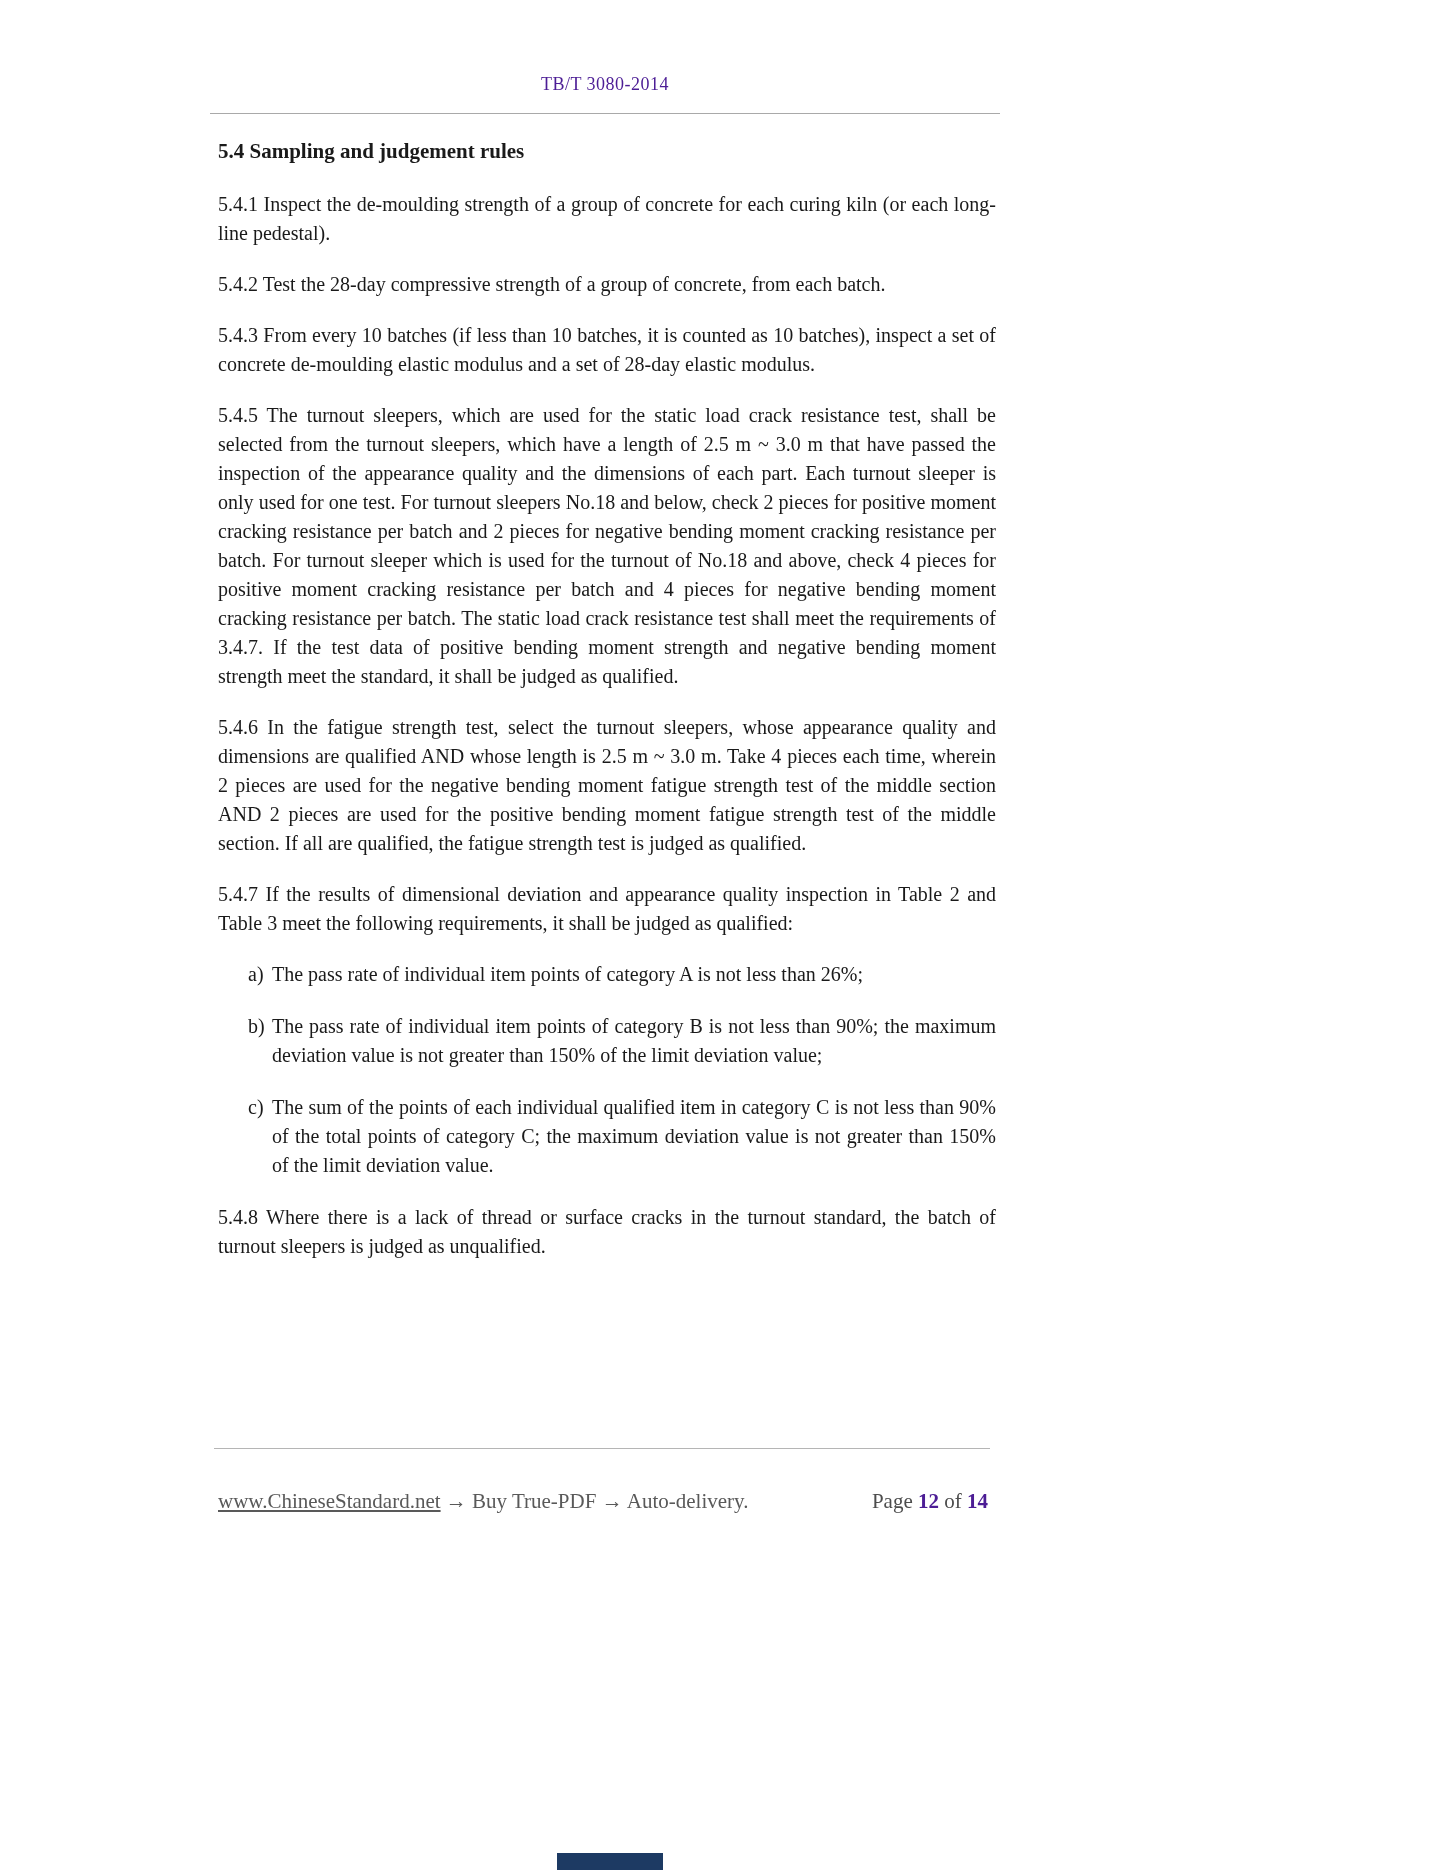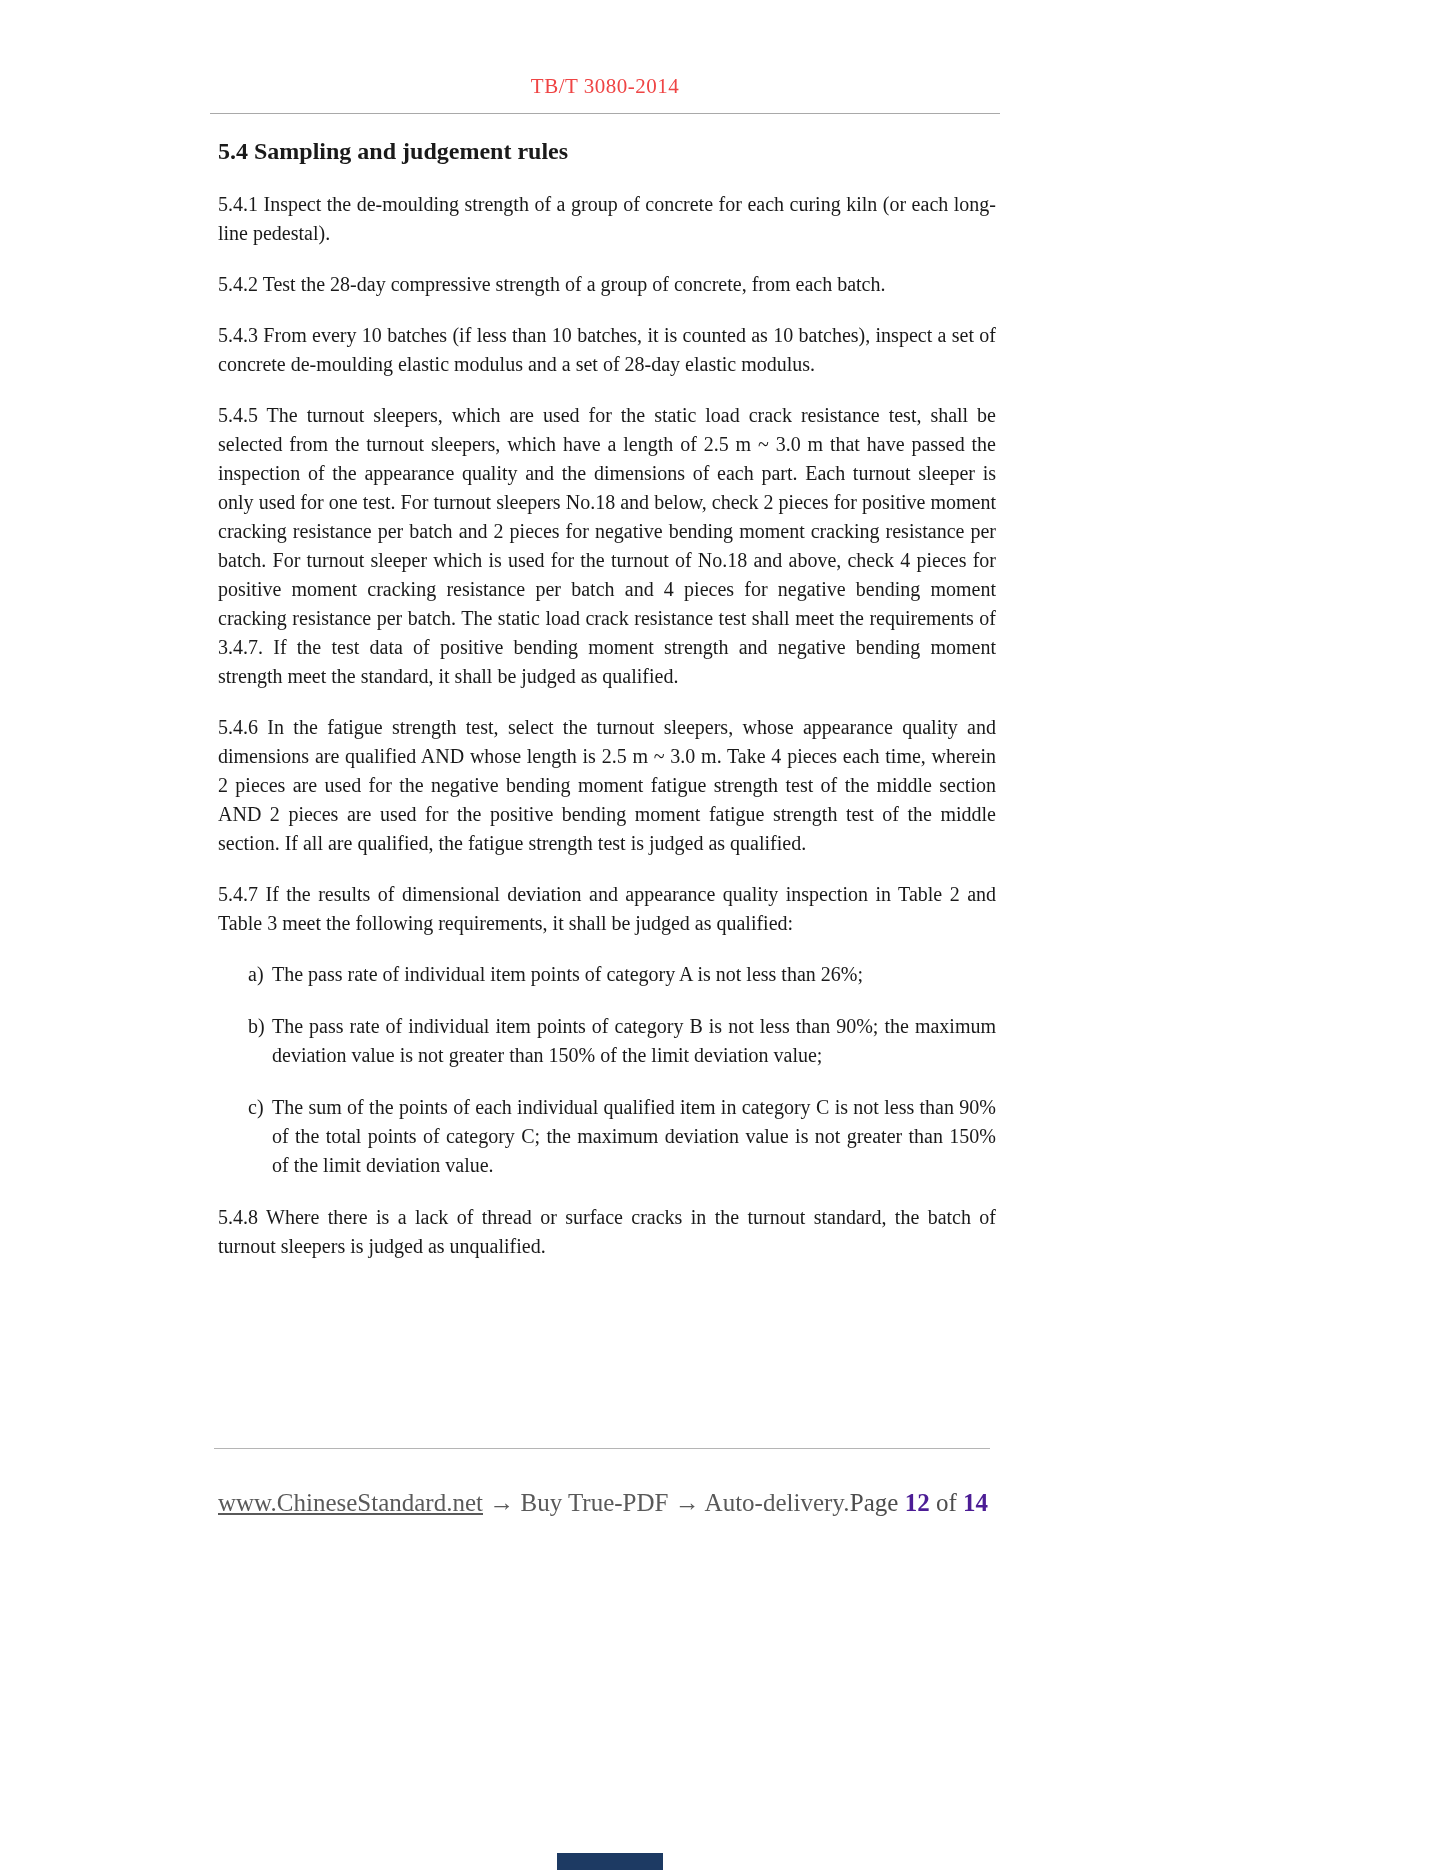--- a/index.html
+++ b/index.html
@@ -14,22 +14,22 @@
     overflow: hidden;
   }
   .doc-header {
     position: absolute;
     left: 210px;
     top: 74px;
     width: 790px;
     text-align: center;
   }
   .doc-number {
-    font-size: 21px;
-    color: #ef4444;
+    font-size: 18px;
+    color: #4c1d95;
     letter-spacing: 0.5px;
     text-align: center;
   }
   .header-rule {
     position: absolute;
     left: 210px;
     top: 113px;
     width: 790px;
     border: none;
     border-top: 1px solid #a9a9a9;
@@ -38,21 +38,21 @@
   .content {
     position: absolute;
     left: 218px;
     top: 137px;
     width: 778px;
     font-size: 20px;
     line-height: 29px;
     text-align: justify;
   }
   .section-heading {
-    font-size: 24px;
+    font-size: 21px;
     font-weight: bold;
     text-align: left;
     margin-bottom: 24px;
     line-height: 29px;
   }
   .para { margin-bottom: 22px; }
   .clause-num { font-weight: normal; }
   .list-item {
     position: relative;
     padding-left: 54px;
@@ -73,22 +73,23 @@
     height: 0;
   }
   .footer {
     position: absolute;
     left: 218px;
     top: 1489px;
     width: 770px;
     display: flex;
     justify-content: space-between;
     align-items: baseline;
-    font-size: 25px;
+    font-size: 21px;
     color: #595959;
+    gap: 24px;
   }
   .footer-left { white-space: nowrap; }
   .footer-link {
     color: #595959;
     text-decoration: underline;
     cursor: pointer;
   }
   .footer-arrow { color: #595959; }
   .footer-right { white-space: nowrap; color: #4d4d4d; }
   .page-num, .page-total { font-weight: bold; color: #4c1d95; }

